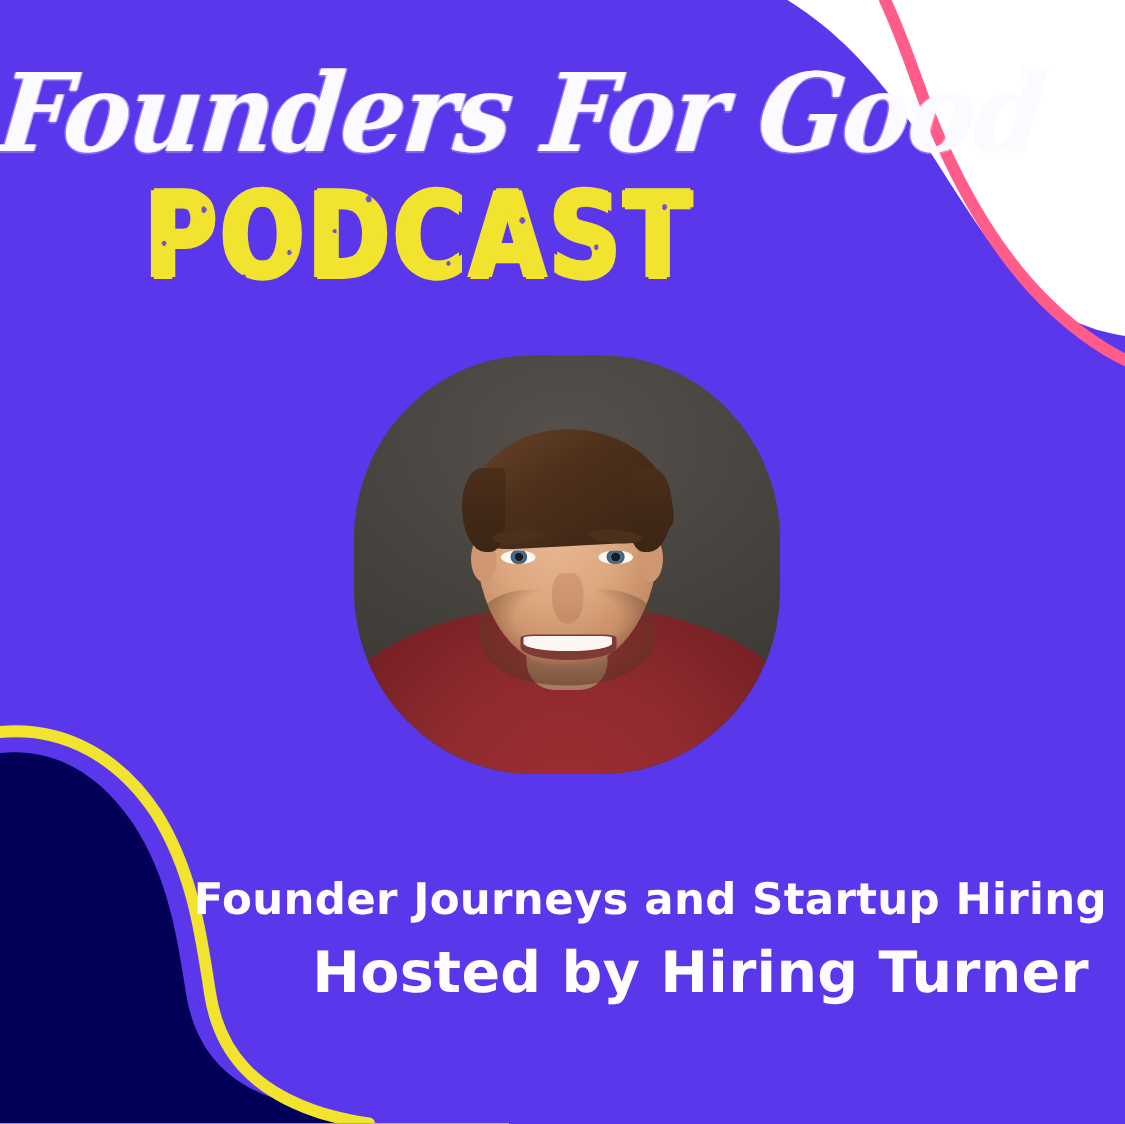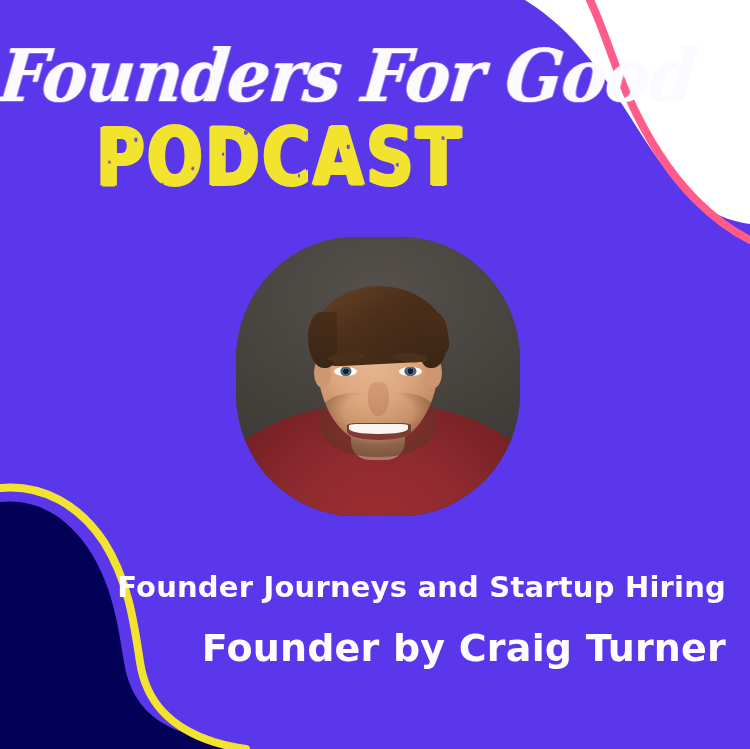--- a/index.html
+++ b/index.html
@@ -254,21 +254,21 @@
     border-radius: 30% 30% 48% 48%;
   }
 
   
   .subtitle {
     position: absolute;
     left: 0;
     top: 570px;
     width: 726px;
     text-align: right;
-    margin: 0;
+    margin: 12px;
     font-family: "DejaVu Sans", sans-serif;
     font-weight: 700;
     font-size: 29px;
     letter-spacing: 0.2px;
     color: #fdfdff;
     white-space: nowrap;
   }
 
   .host-line {
     position: absolute;
@@ -345,15 +345,15 @@
         </div>
       <div class="nose"></div>
       <div class="mouth">
           <span class="teeth"></span>
         </div>
     </div>
   </div>
 
   <div class="subtitle">Founder Journeys and Startup Hiring</div>
 
-  <div class="host-line">Founder by Craig Turner</div>
+  <div class="host-line">Hosted by Hiring Turner</div>
 
 </div>
 
 </body></html>

